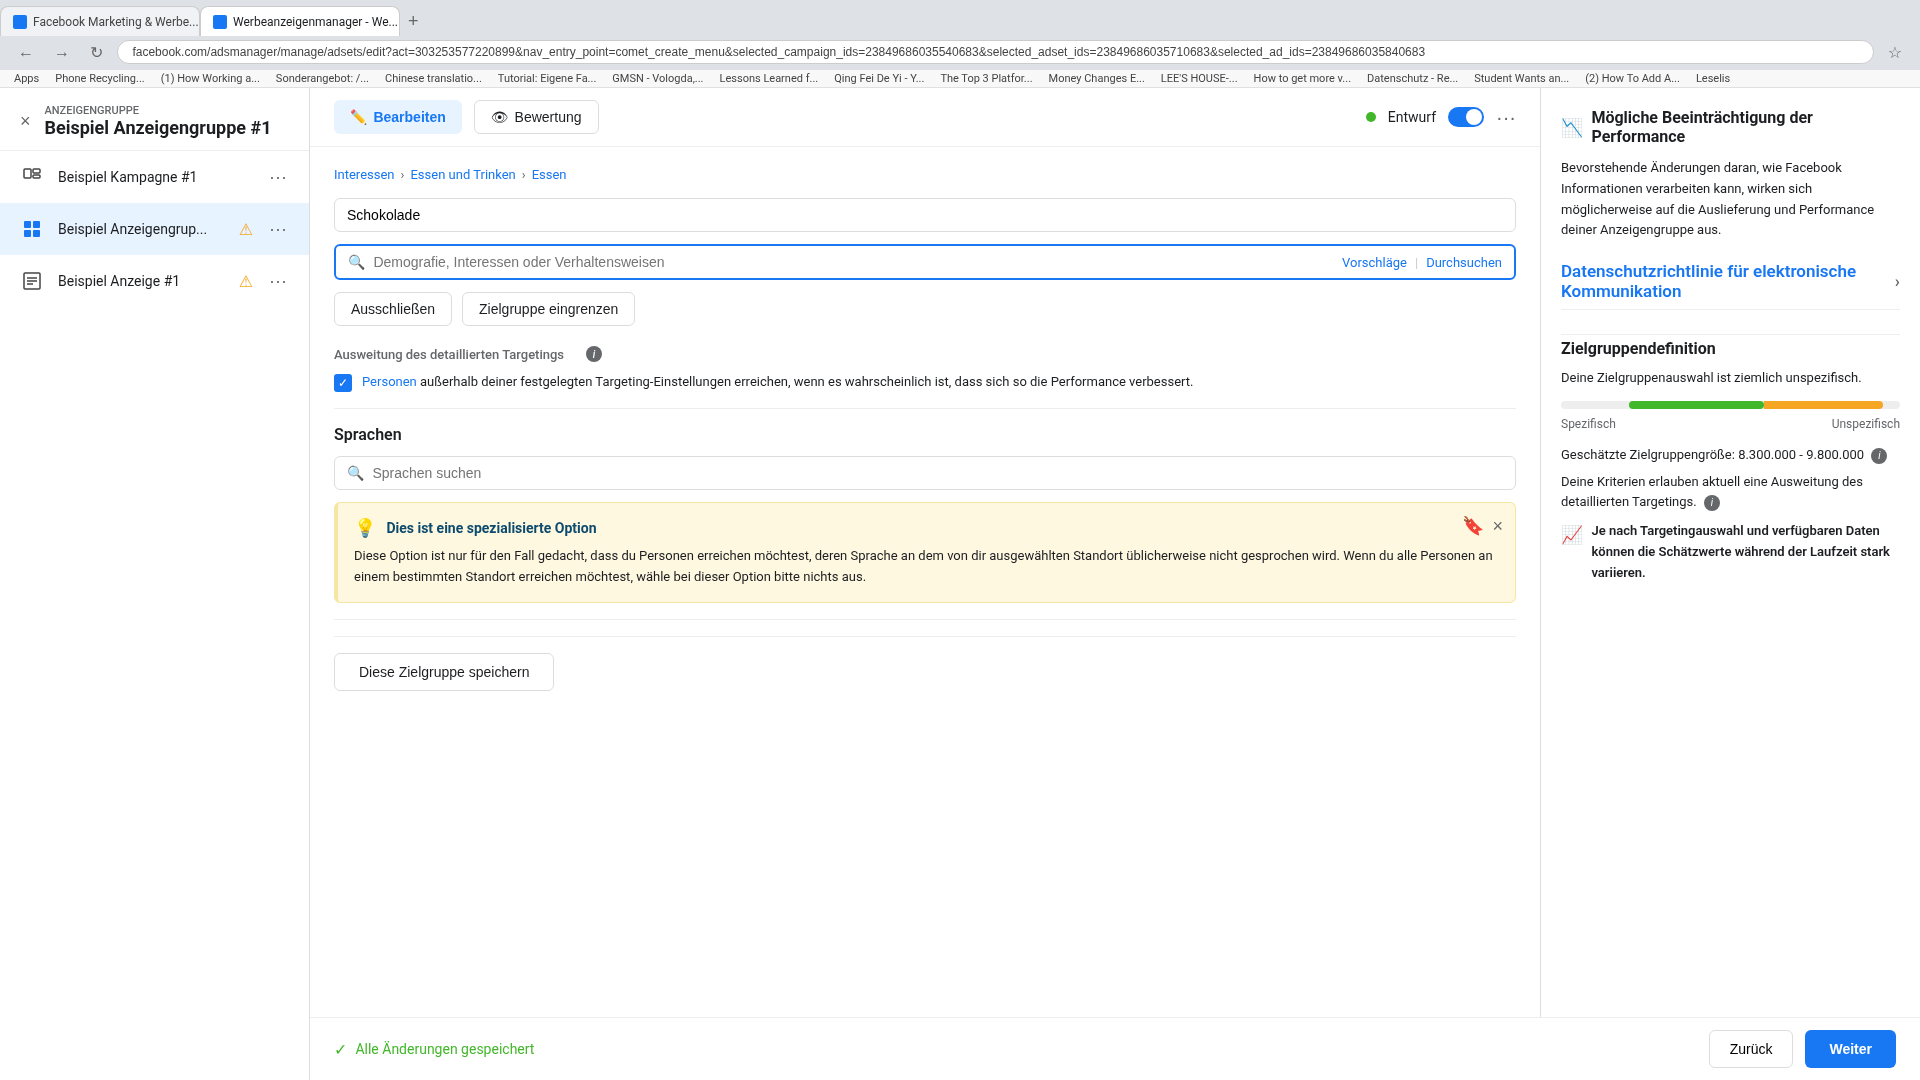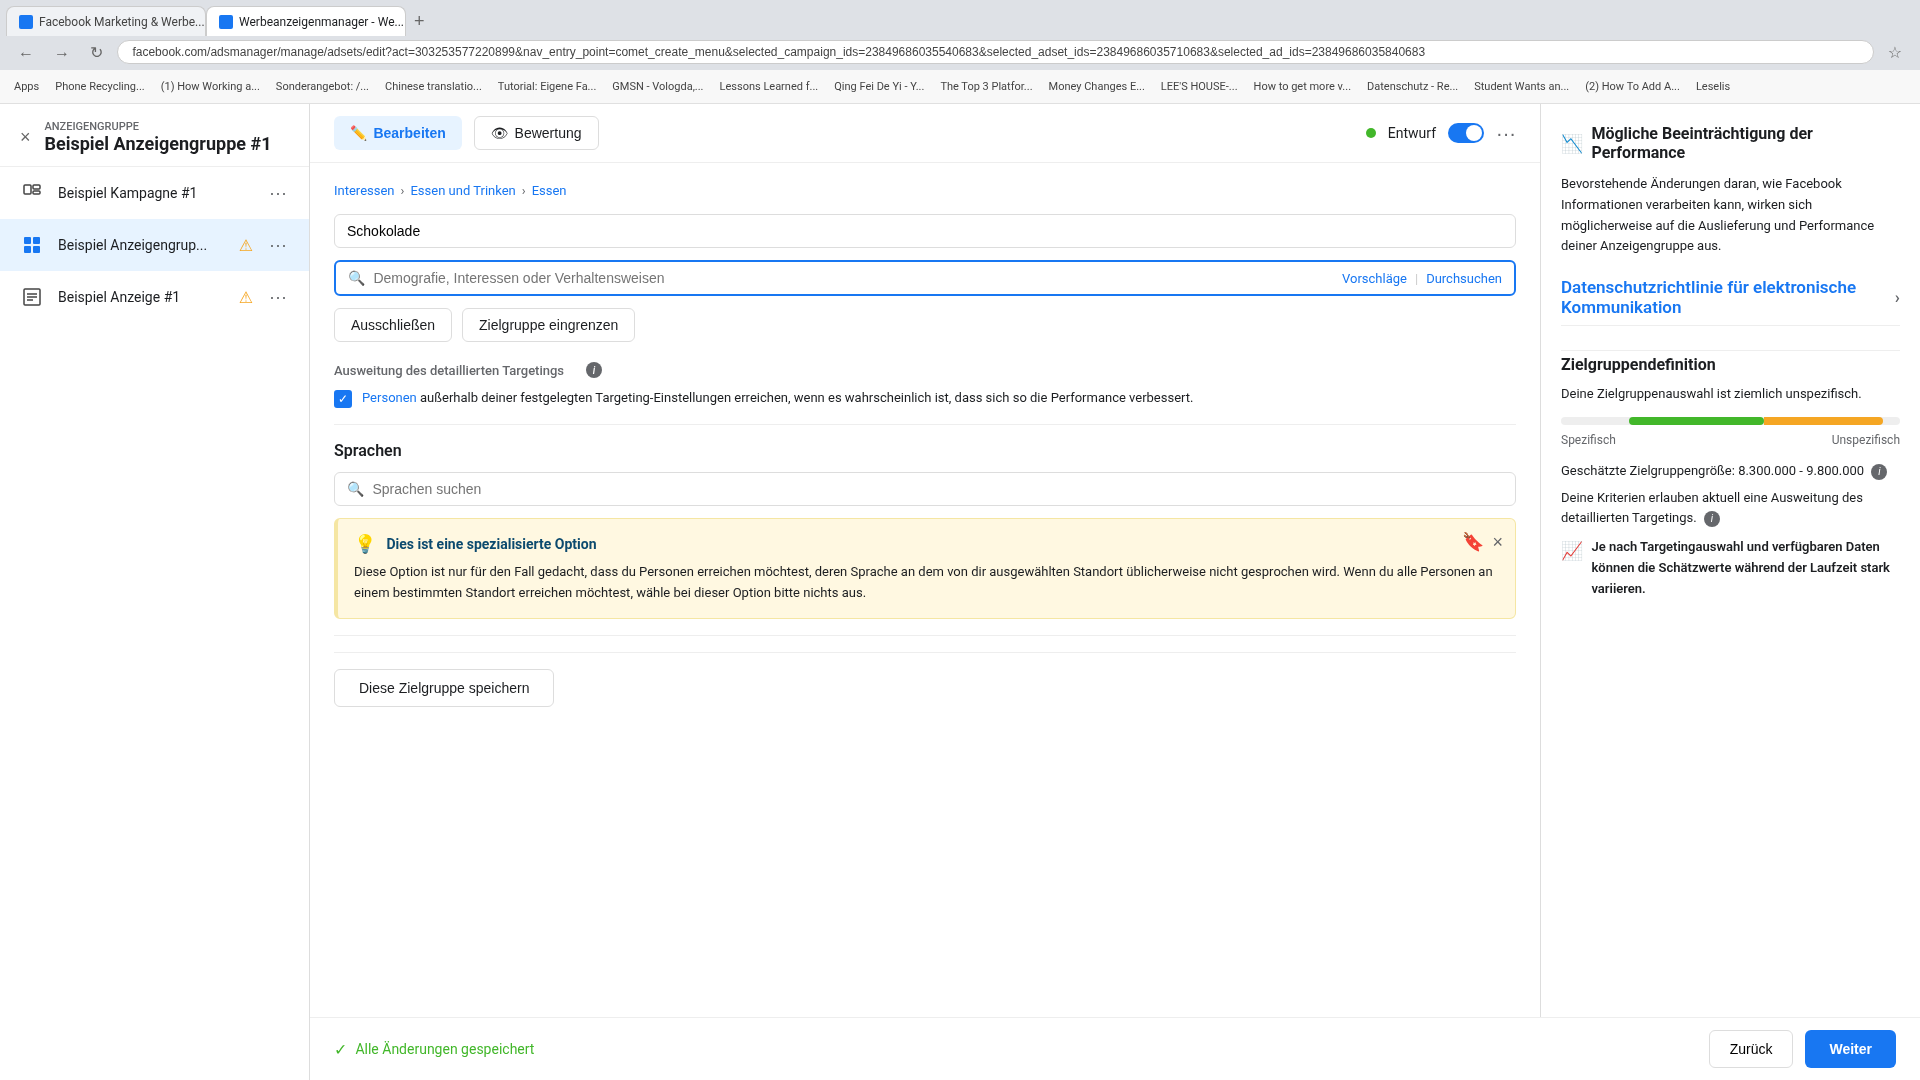--- a/index.html
+++ b/index.html
@@ -1,28 +1,28 @@
 <!DOCTYPE html>
 <html><head>
   <meta charset="utf-8">
   <style>
     * { box-sizing: border-box; margin: 0; padding: 0; }
     body { font-family: -apple-system, BlinkMacSystemFont, 'Segoe UI', Roboto, Arial, sans-serif; font-size: 13px; background: #f0f2f5; color: #1c1e21; overflow: hidden; height: 1080px; width: 1920px; }
     
     
     .browser-chrome { background: #dee1e6; height: 70px; display: flex; flex-direction: column; }
-    .tab-bar { display: flex; align-items: flex-end; padding: 6px 6px 0; gap: 0; height: 36px; }
+    .tab-bar { display: flex; align-items: flex-end; padding: 6px 0 0; gap: 0; height: 36px; }
     .tab { display: flex; align-items: center; gap: 6px; padding: 6px 12px; background: #f0f2f5; border-radius: 8px 8px 0 0; font-size: 12px; color: #444; max-width: 200px; overflow: hidden; white-space: nowrap; text-overflow: ellipsis; border: 1px solid #ccc; border-bottom: none; height: 30px; cursor: pointer; }
     .tab.active { background: #fff; color: #1c1e21; align-items: center; }
     .tab-favicon { width: 14px; height: 14px; background: #1877f2; border-radius: 2px; flex-shrink: 0; }
     .tab-new { background: none; border: none; font-size: 18px; color: #666; cursor: pointer; padding: 4px 8px; }
     .address-bar { display: flex; align-items: center; gap: 8px; padding: 4px 12px 6px; height: 34px; }
     .nav-btn { background: none; border: none; color: #666; cursor: pointer; font-size: 16px; padding: 2px 6px; border-radius: 4px; }
     .address-input { flex: 1; background: #fff; border: 1px solid #ccc; border-radius: 20px; padding: 4px 14px; font-size: 12px; color: #444; }
-    .bookmarks-bar { background: #f8f8f8; border-bottom: 1px solid #e0e0e0; padding: 2px 8px; display: flex; gap: 4px; align-items: center; height: 34px; overflow: hidden; }
+    .bookmarks-bar { background: #f8f8f8; border-bottom: 1px solid #e0e0e0; padding: 2px 8px; display: flex; gap: 4px; align-items: center; height: 18px; overflow: hidden; }
     .bookmark-item { font-size: 11px; color: #444; padding: 2px 6px; cursor: pointer; white-space: nowrap; border-radius: 3px; }
 
     
     .app-container { display: flex; height: calc(1080px - 70px); background: #fff; }
     
     
     .sidebar { width: 310px; flex-shrink: 0; background: #fff; border-right: 1px solid #ddd; display: flex; flex-direction: column; }
     .sidebar-header { display: flex; align-items: center; gap: 10px; padding: 16px 16px 12px; border-bottom: 1px solid #eee; }
     .close-btn { background: none; border: none; font-size: 18px; color: #666; cursor: pointer; padding: 4px; border-radius: 50%; }
     .header-titles { flex: 1; }

